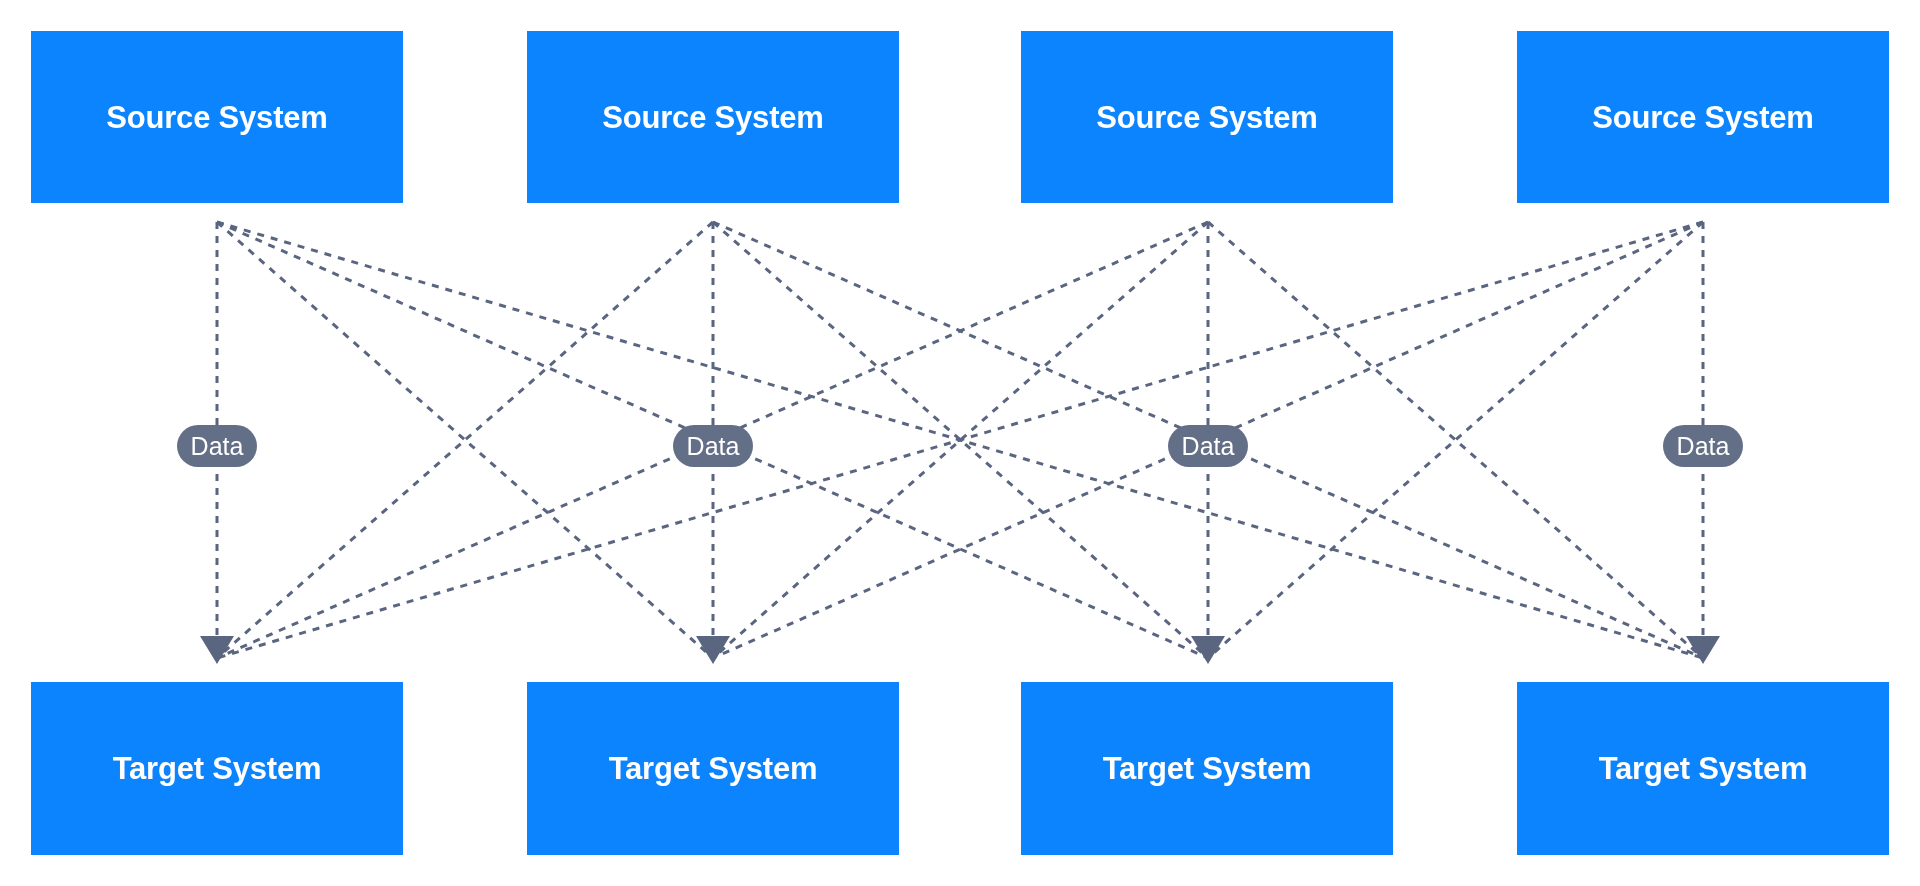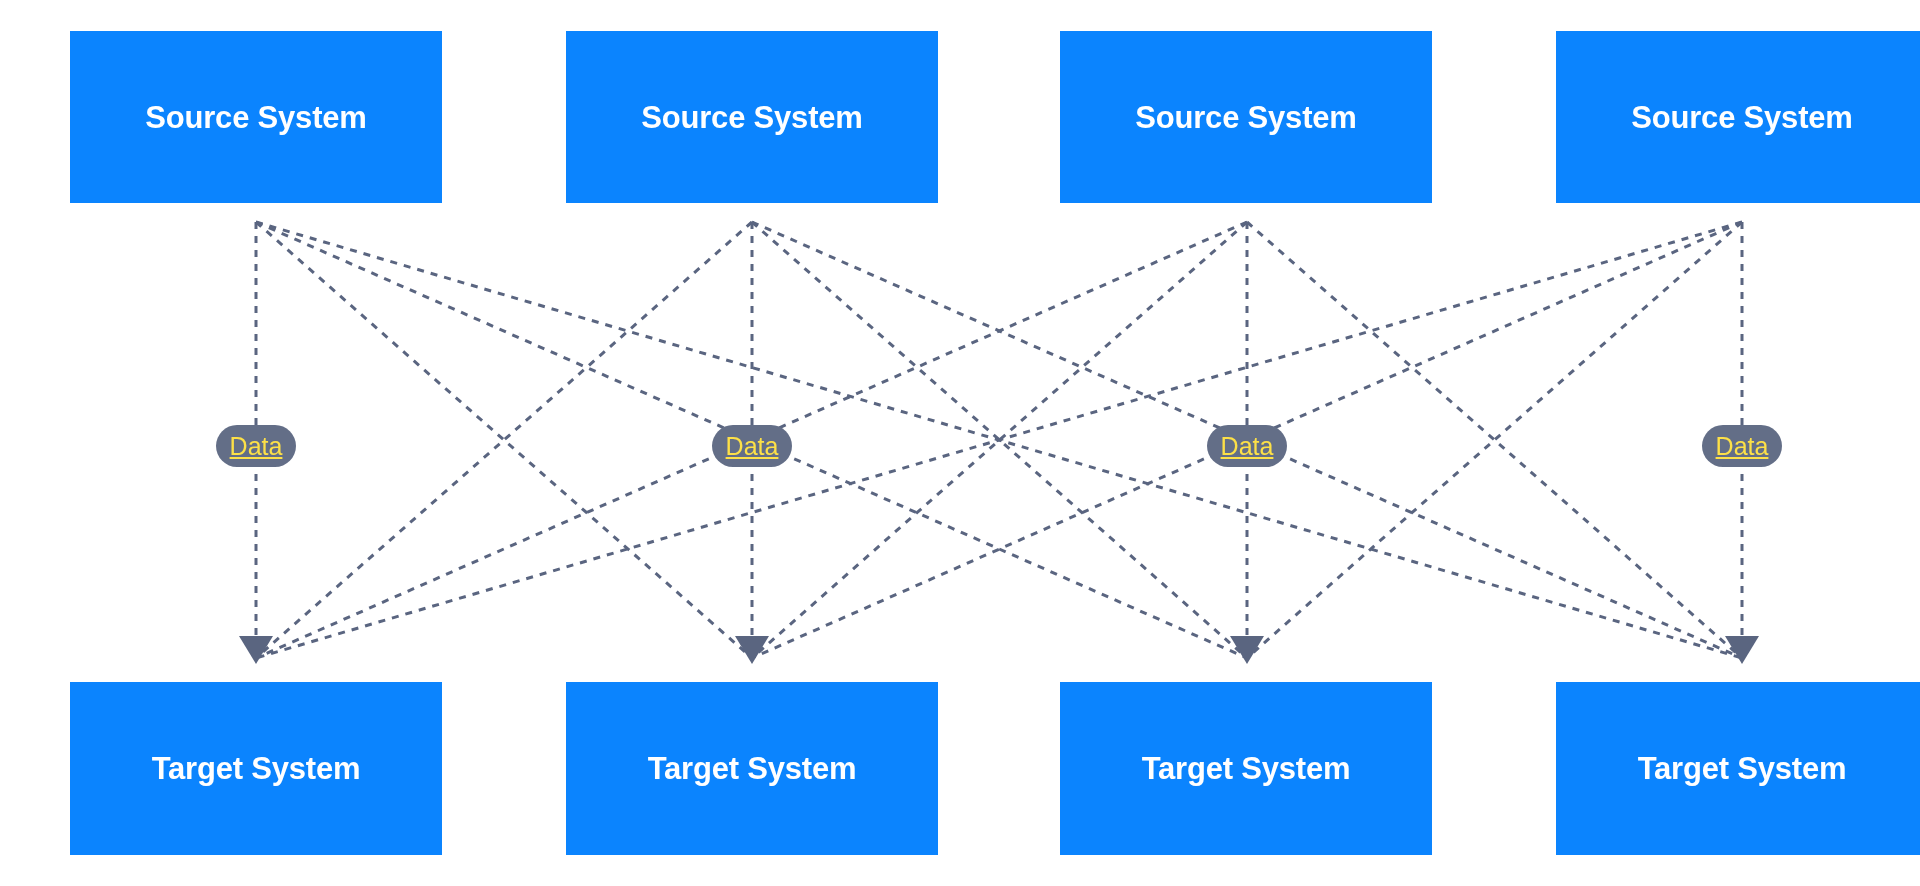--- a/index.html
+++ b/index.html
@@ -11,21 +11,20 @@
     width: 1920px;
     height: 886px;
     font-family: "Liberation Sans", sans-serif;
     overflow: hidden;
   }
   #stage {
     position: relative;
     width: 1620px;
     height: 886px;
     background: #ffffff;
-    margin-left: 39px;
   }
   #edge-layer {
     position: absolute;
     left: 0;
     top: 0;
     width: 1920px;
     height: 886px;
     pointer-events: none;
   }
   .sys-node {
@@ -49,27 +48,26 @@
     position: absolute;
     background: #636e87;
     border-radius: 999px;
     display: flex;
     align-items: center;
     justify-content: center;
     box-sizing: border-box;
     padding: 0 14px;
   }
   .edge-badge-label {
-    color: #fde047;
+    color: #ffffff;
     font-family: "Liberation Sans", sans-serif;
     font-size: 25px;
     font-weight: normal;
     line-height: 1;
     white-space: nowrap;
-    text-decoration: underline;
   }
 </style>
 </head>
 <body>
 
 <div id="stage">
 
   <svg id="edge-layer" viewBox="0 0 1920 886" width="1920" height="886" xmlns="http://www.w3.org/2000/svg" aria-hidden="true">
       <g>
         <line x1="217" y1="222" x2="217" y2="658" stroke="#5a6580" stroke-width="3" stroke-dasharray="7 7" stroke-linecap="butt"></line>

